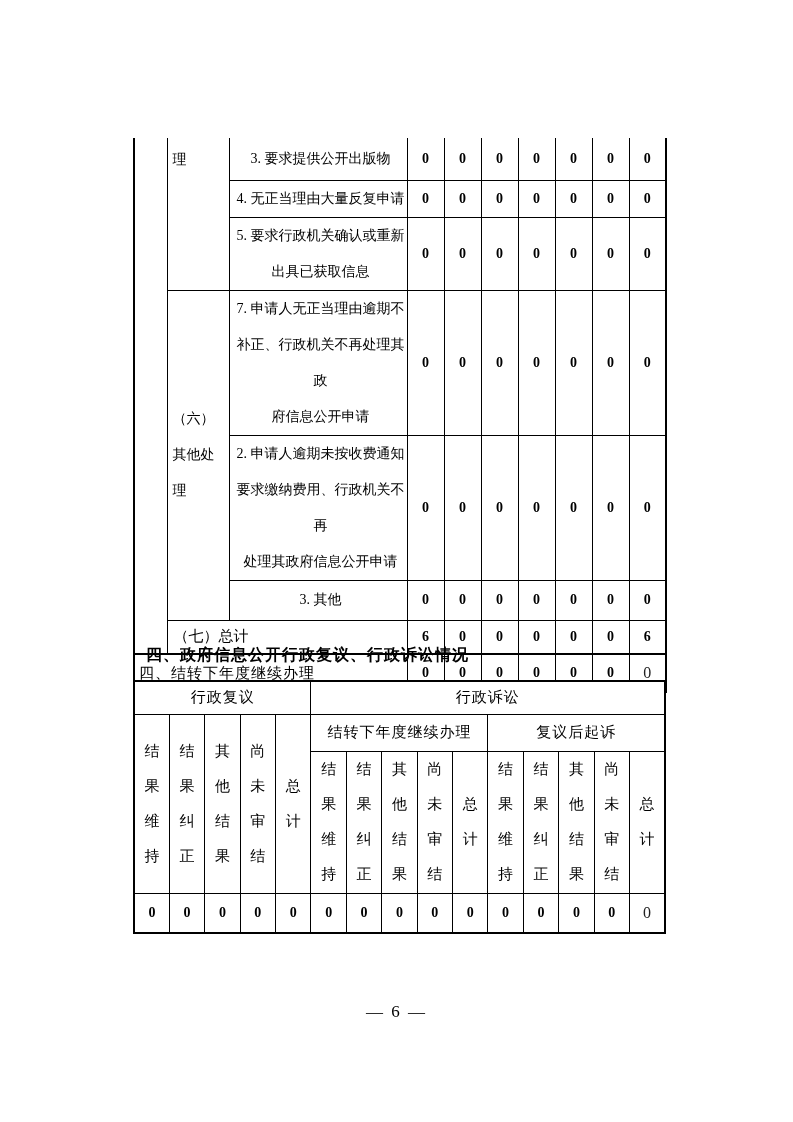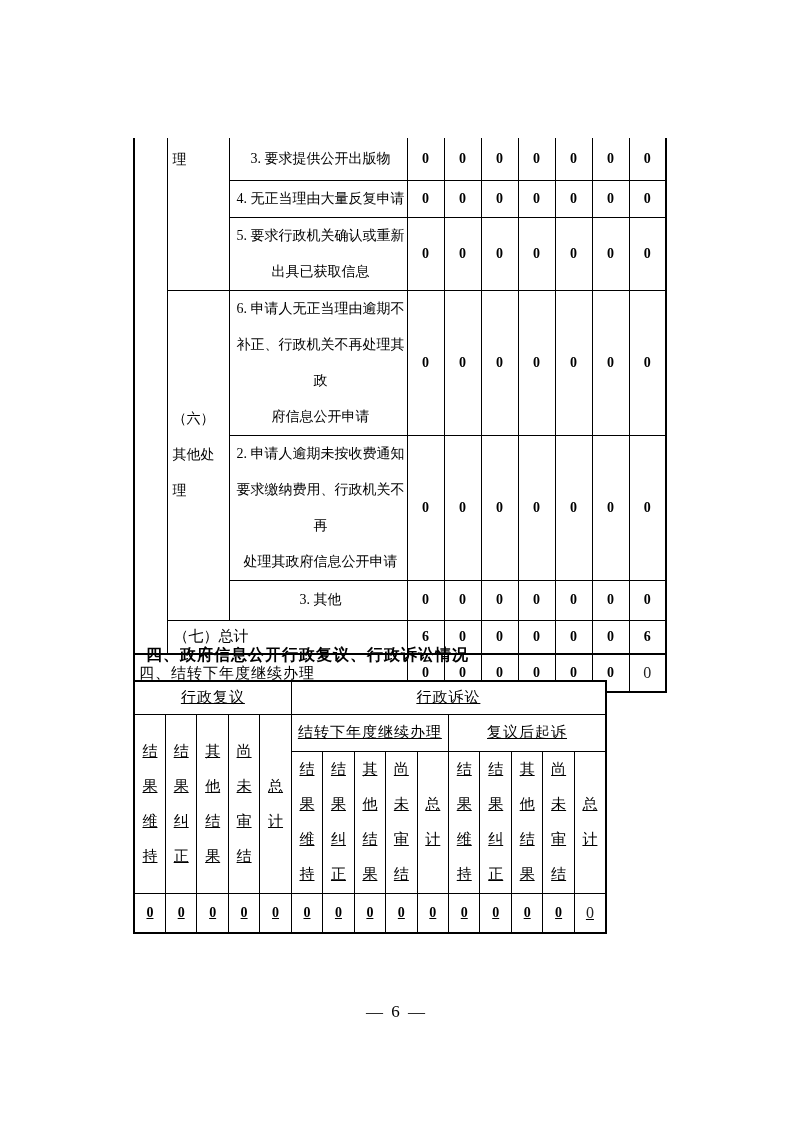--- a/index.html
+++ b/index.html
@@ -57,21 +57,21 @@
 
   
   .sec-h {
     position:absolute; left:146px; top:645px;
     font-family:"Liberation Sans","DejaVu Sans",sans-serif;
     font-weight:bold; font-size:16px; letter-spacing:1px;
     white-space:nowrap;
   }
 
   
-  .t2 { left:133px; top:680px; width:474px; border:2px solid #000;text-decoration:underline; }
+  .t2 { left:133px; top:680px; width:533px; border:2px solid #000; }
   .t2 td.hdr {
     text-align:center; vertical-align:middle;
     font-size:15px; letter-spacing:1px;
   }
   .t2 td.vert {
     text-align:center; vertical-align:middle;
     font-size:15px; line-height:35px;
     white-space:pre-line; padding:0;
   }
   .t2 tr.h1 { height:33px; }
@@ -132,21 +132,21 @@
     <td class="num">0</td>
     <td class="num">0</td>
     <td class="num">0</td>
     <td class="num">0</td>
     <td class="num">0</td>
   </tr>
   <tr class="r4">
     <td class="grp mid" rowspan="3">（六）
 其他处
 理</td>
-    <td class="lbl">6. 申请人无正当理由逾期不
+    <td class="lbl">7. 申请人无正当理由逾期不
 补正、行政机关不再处理其政
 府信息公开申请</td>
     <td class="num">0</td>
     <td class="num">0</td>
     <td class="num">0</td>
     <td class="num">0</td>
     <td class="num">0</td>
     <td class="num">0</td>
     <td class="num">0</td>
   </tr>

